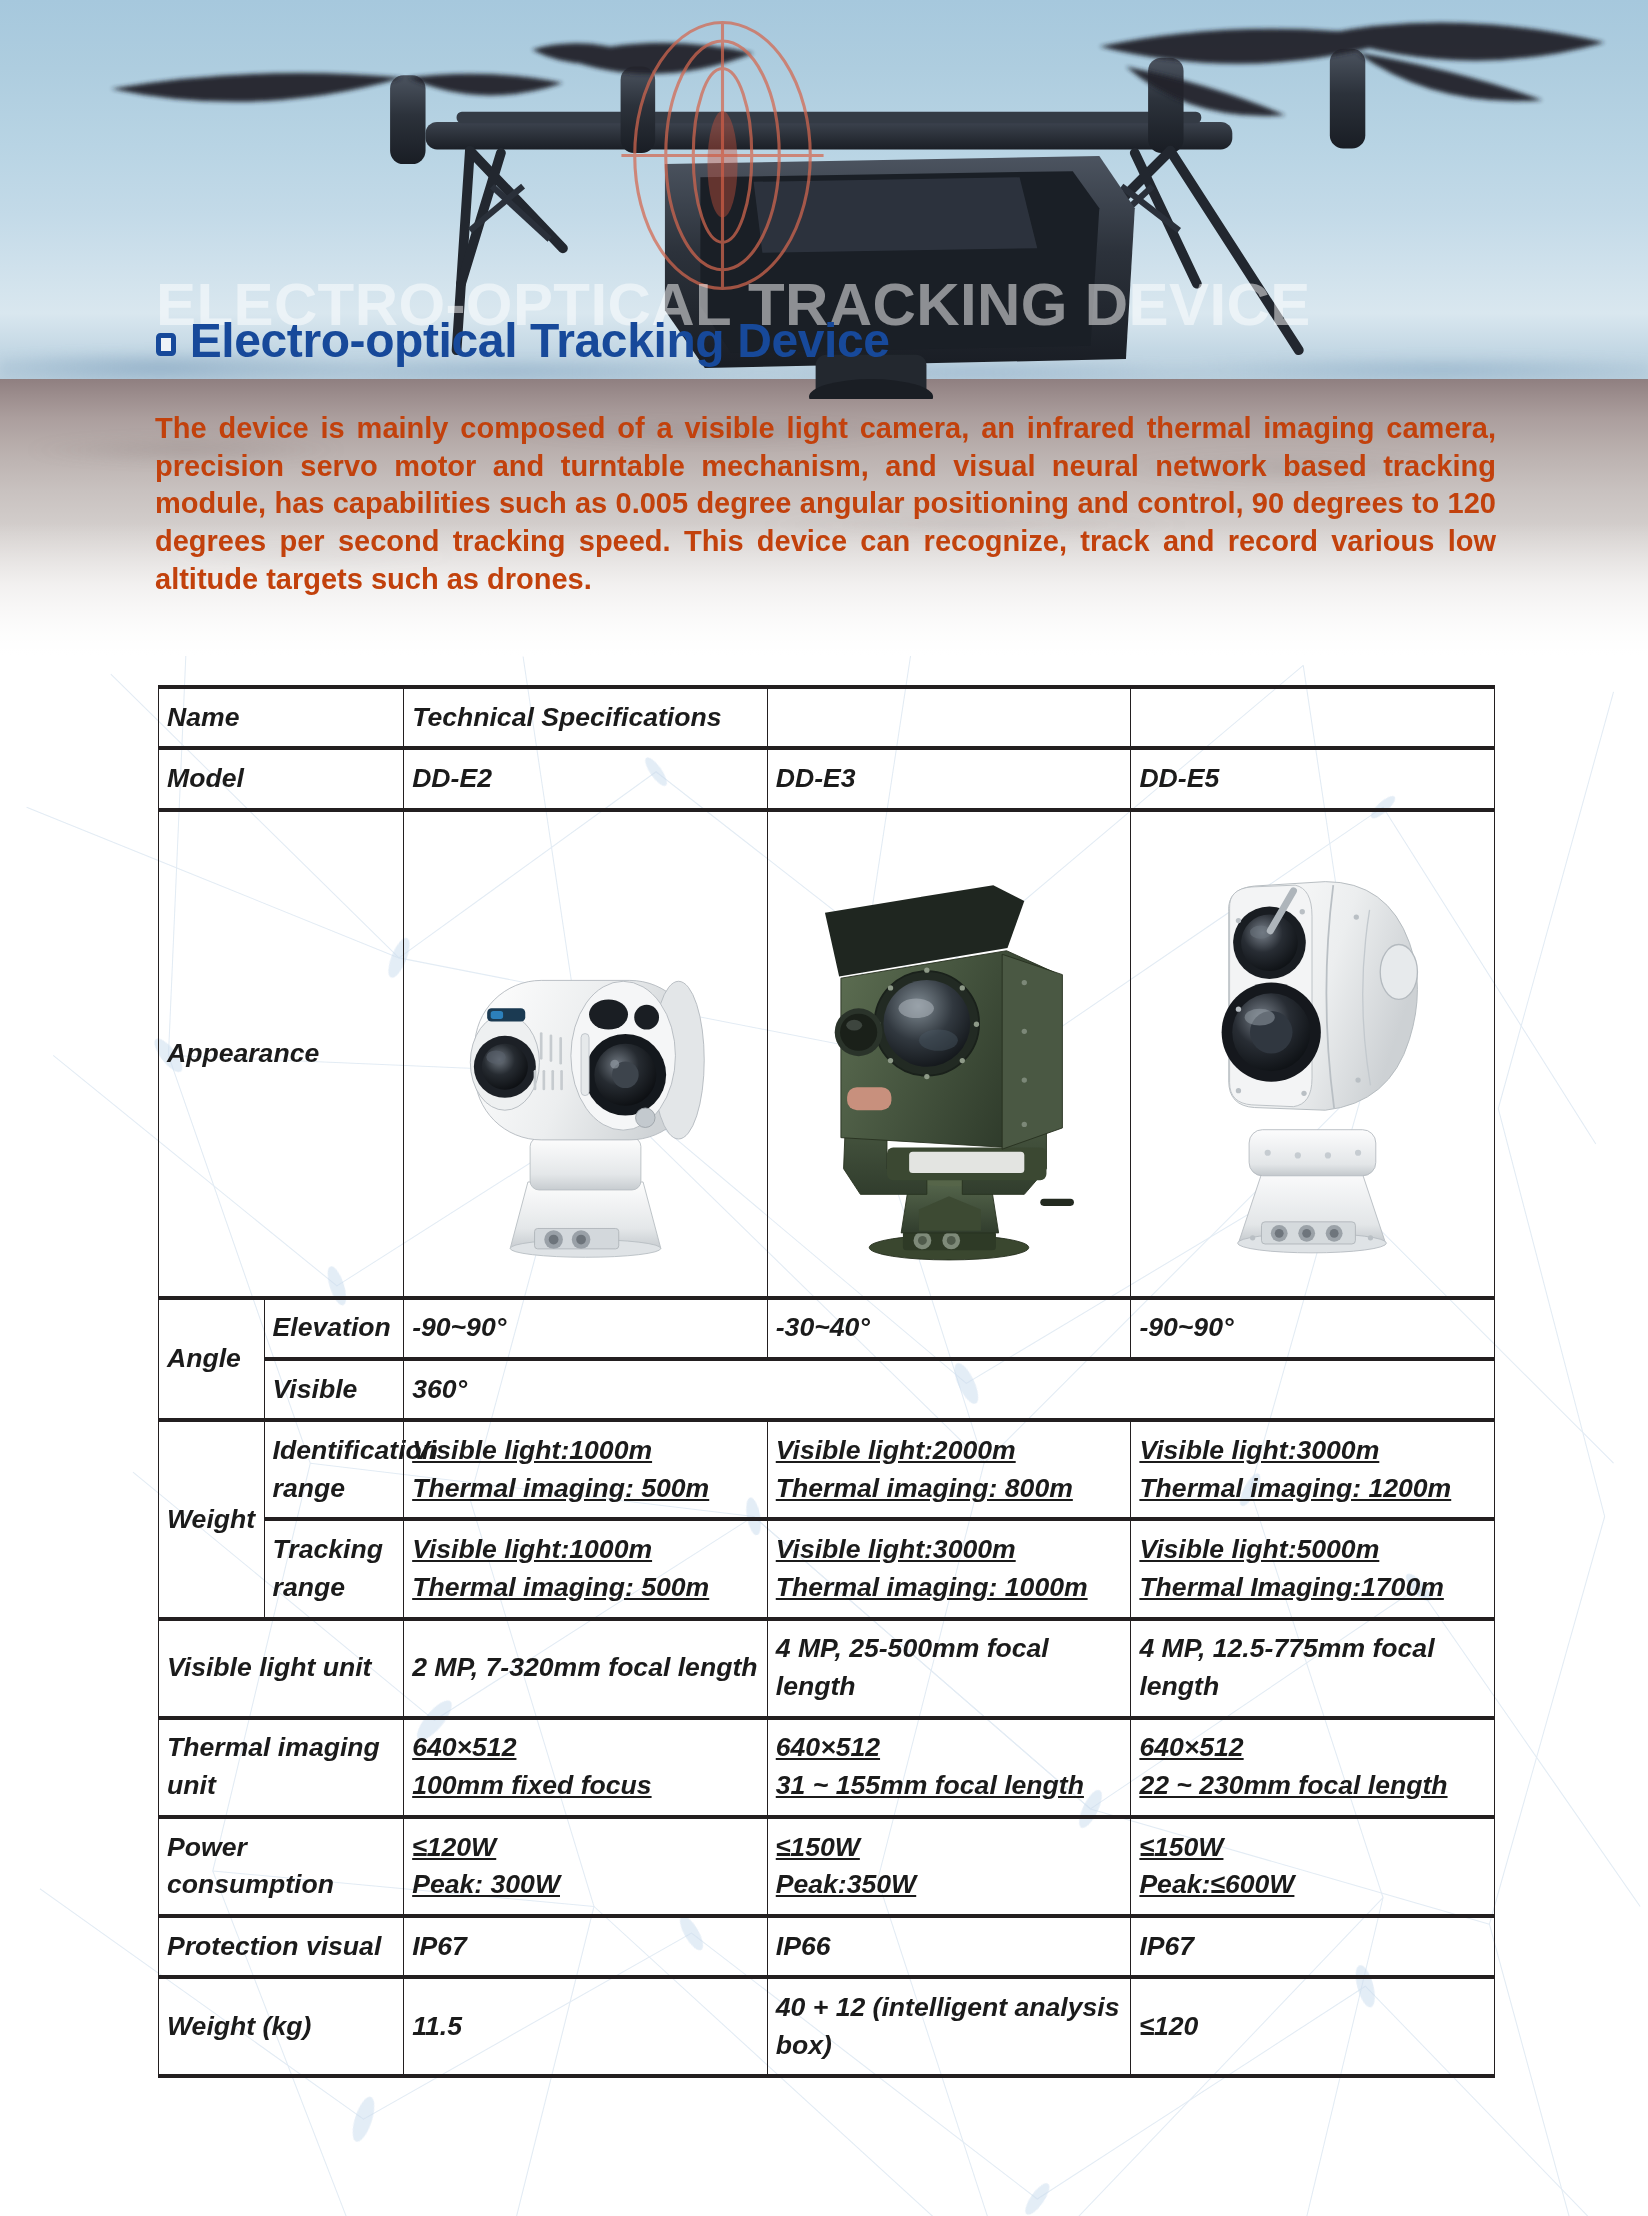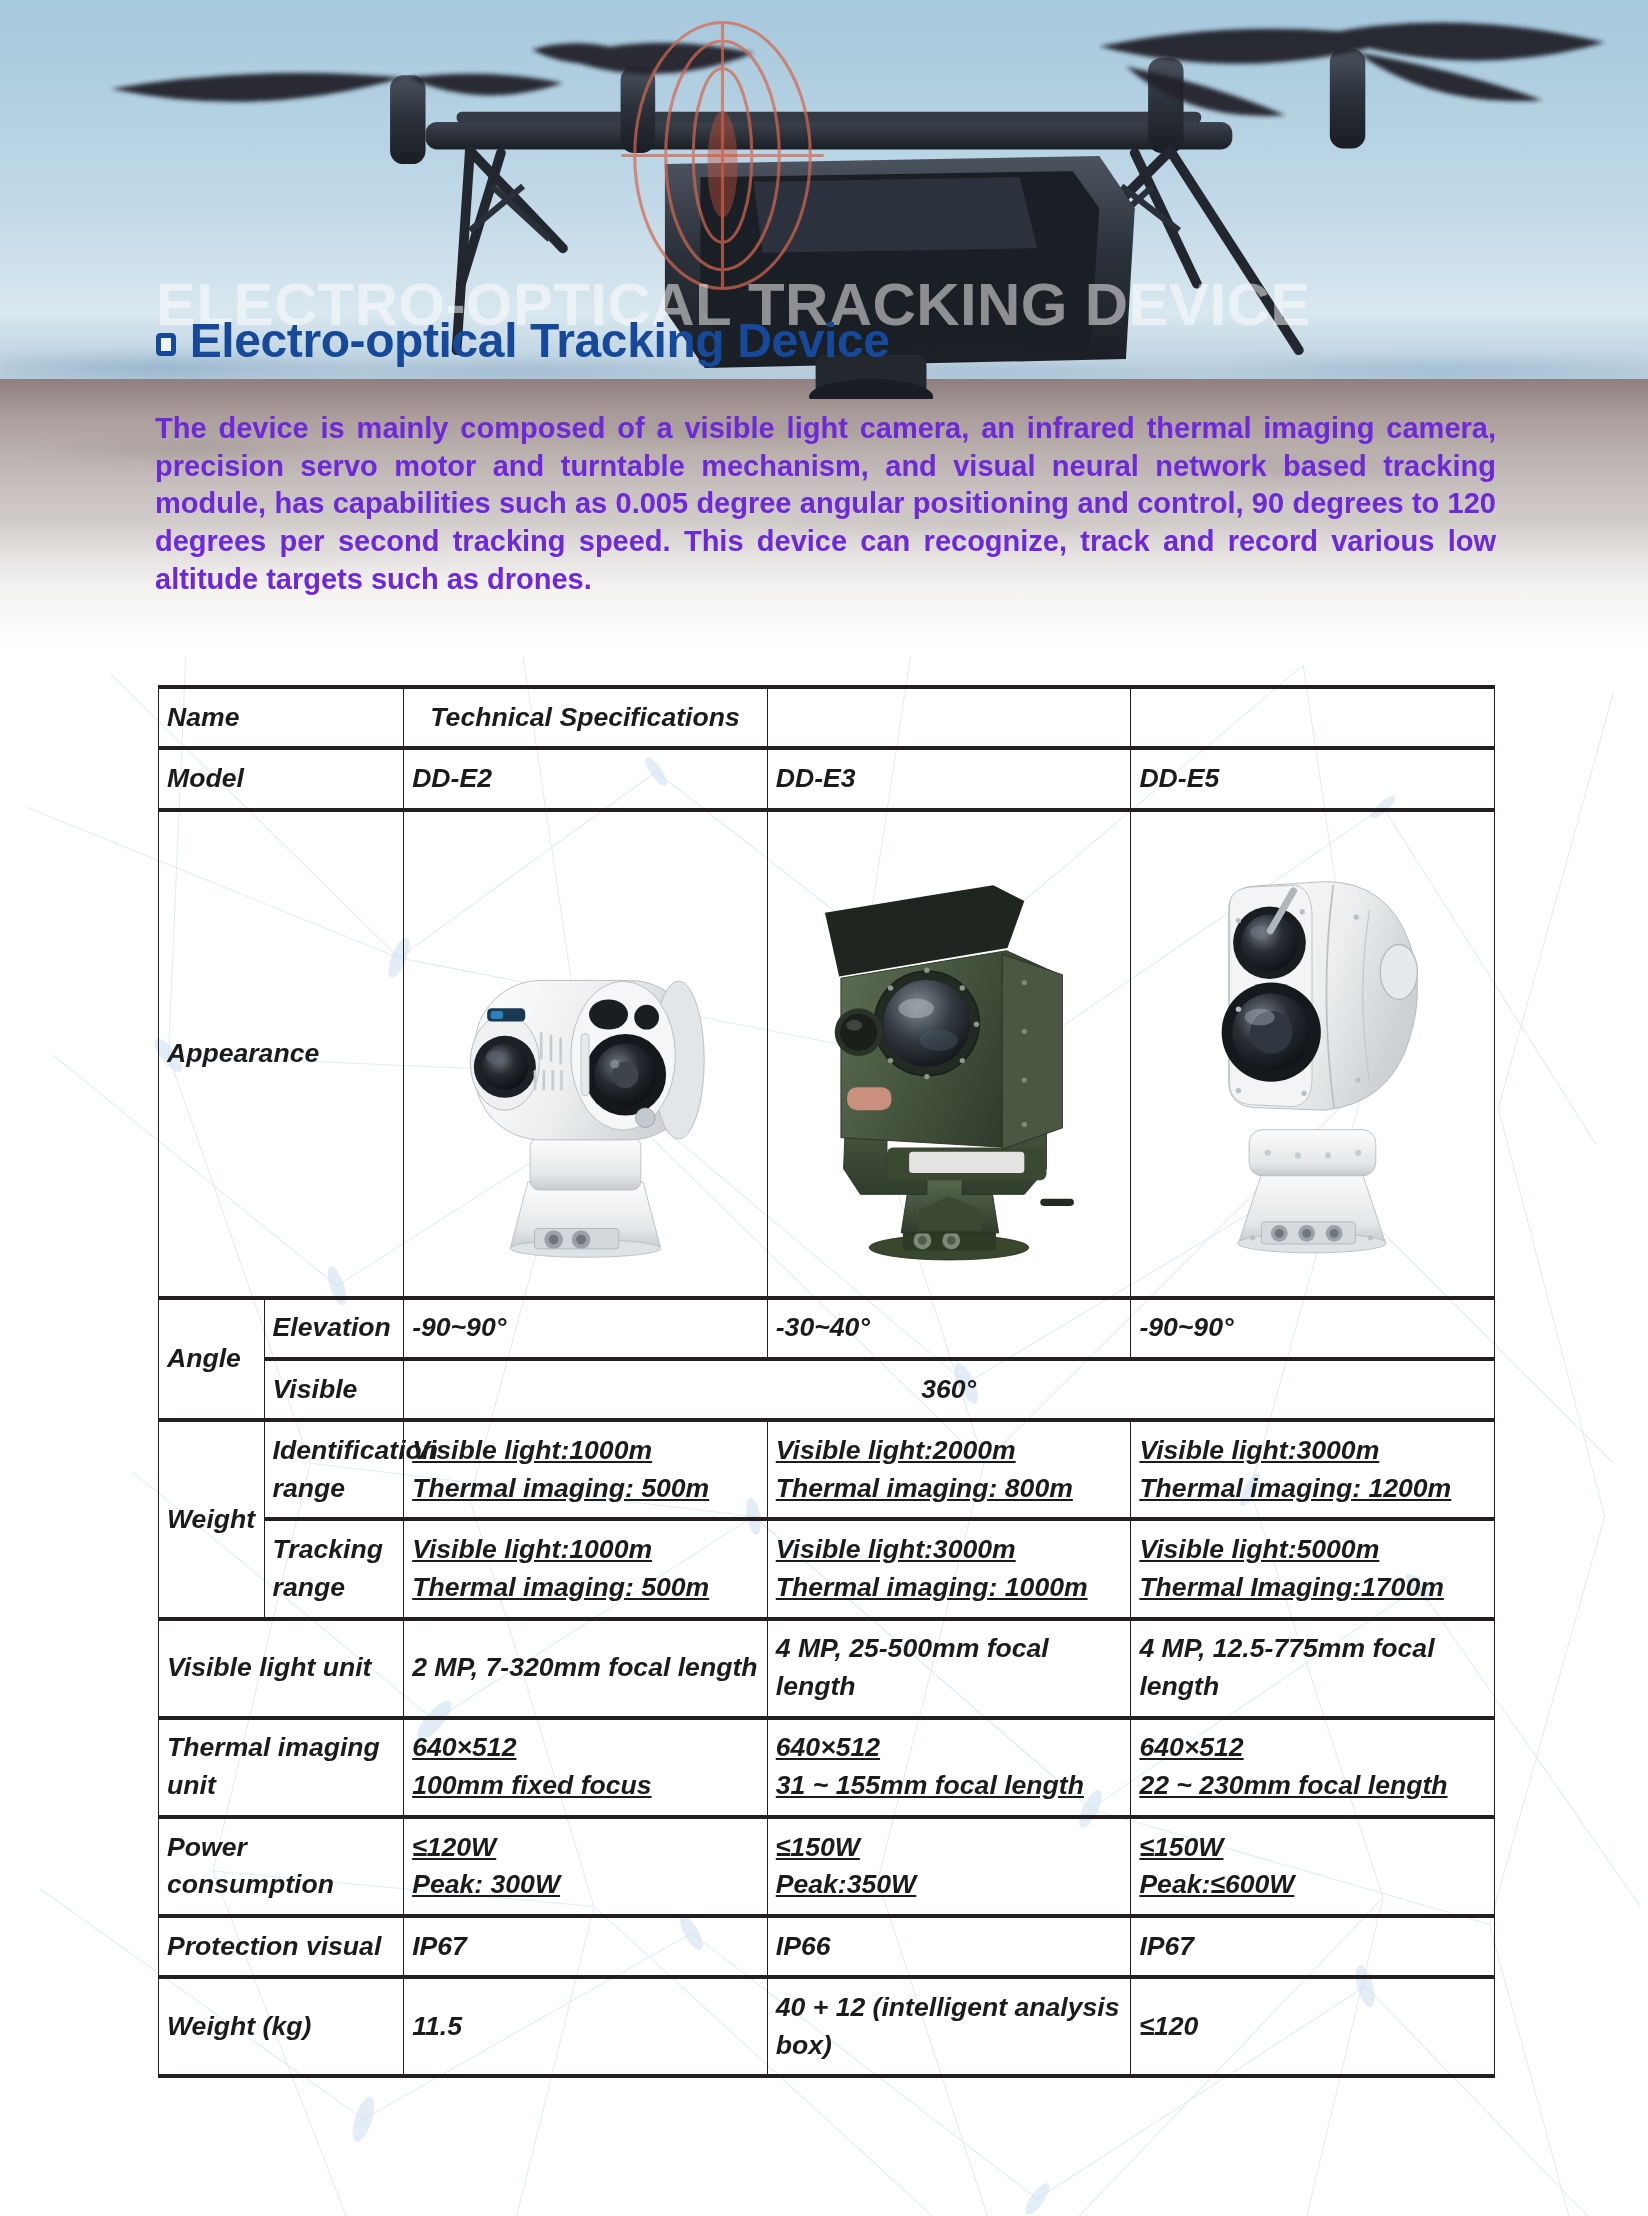--- a/index.html
+++ b/index.html
@@ -148,21 +148,21 @@
 
   
   .intro {
     position: absolute;
     left: 155px;
     top: 410px;
     width: 1341px;
     z-index: 3;
     font-size: 29px;
     line-height: 1.30;
-    color: #6d28d9;
+    color: #c2410c;
     text-align: justify;
     font-weight: 600;
   }
 
   
   .spec-wrap {
     position: absolute;
     left: 158px;
     top: 685px;
     width: 1280px;
@@ -185,21 +185,21 @@
     color: #1b1b1b;
     padding: 9.8px 8.9px 9.8px 8px;
     vertical-align: middle;
     line-height: 1.42;
     font-family: "Liberation Sans", sans-serif;
   }
   
   tr.thick > td { border-top-width: 4.9px; }
   tr.thick-bottom > td { border-bottom-width: 4.9px; }
 
-  td.center { text-align: center; }
+  td.center { }
   .appearance-cell { height: 488px; vertical-align: top; }
   .pic-cell { padding: 0; height: 488px; text-align: center; vertical-align: middle; }
   .pic-cell svg { display: block; margin: 0 auto; }
   .two-line { white-space: pre-line; text-decoration: underline; }
 </style>
 </head>
 <body>
 
 <div class="page">
 

